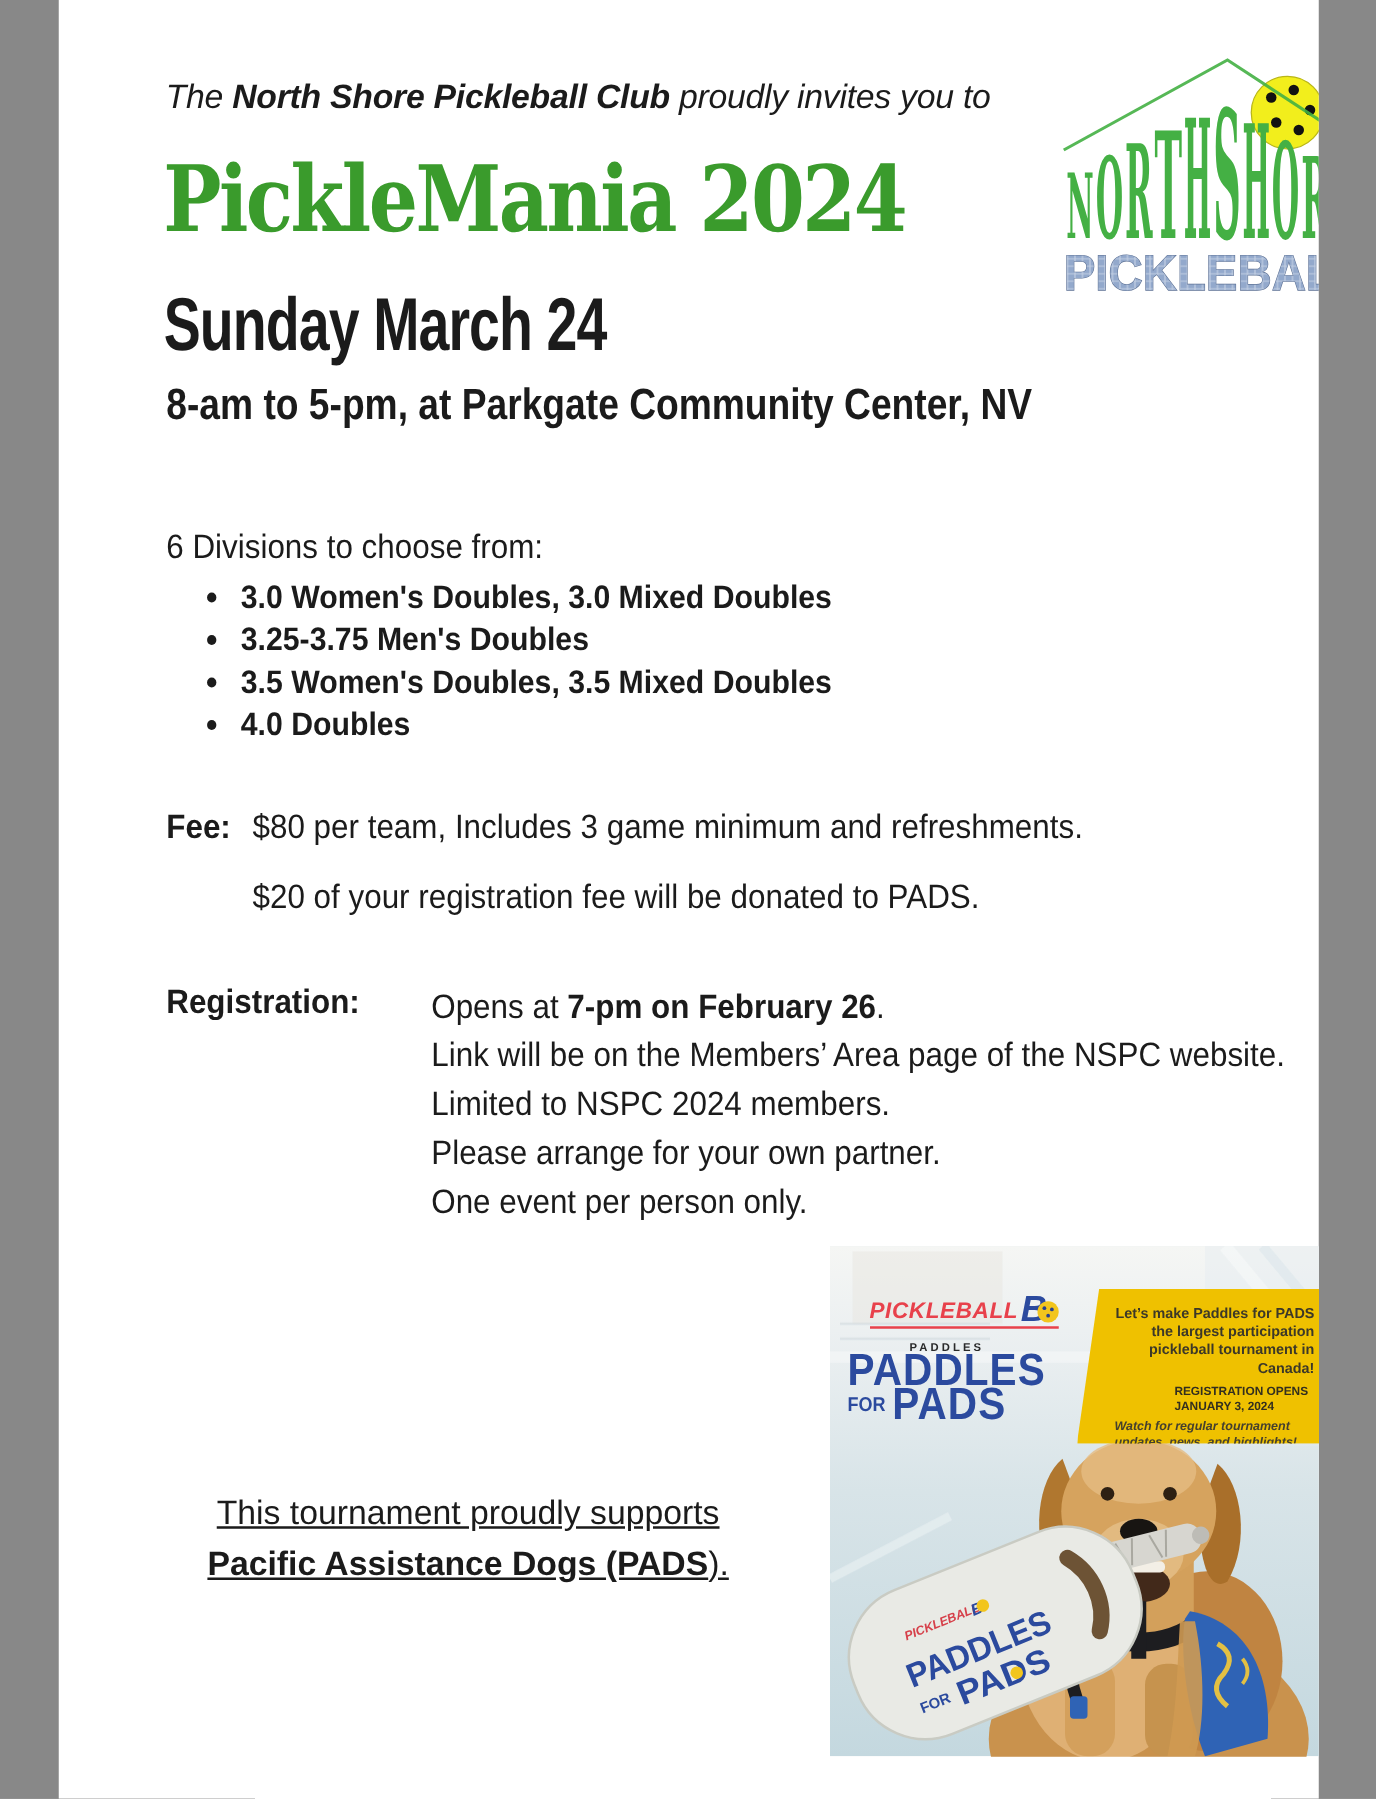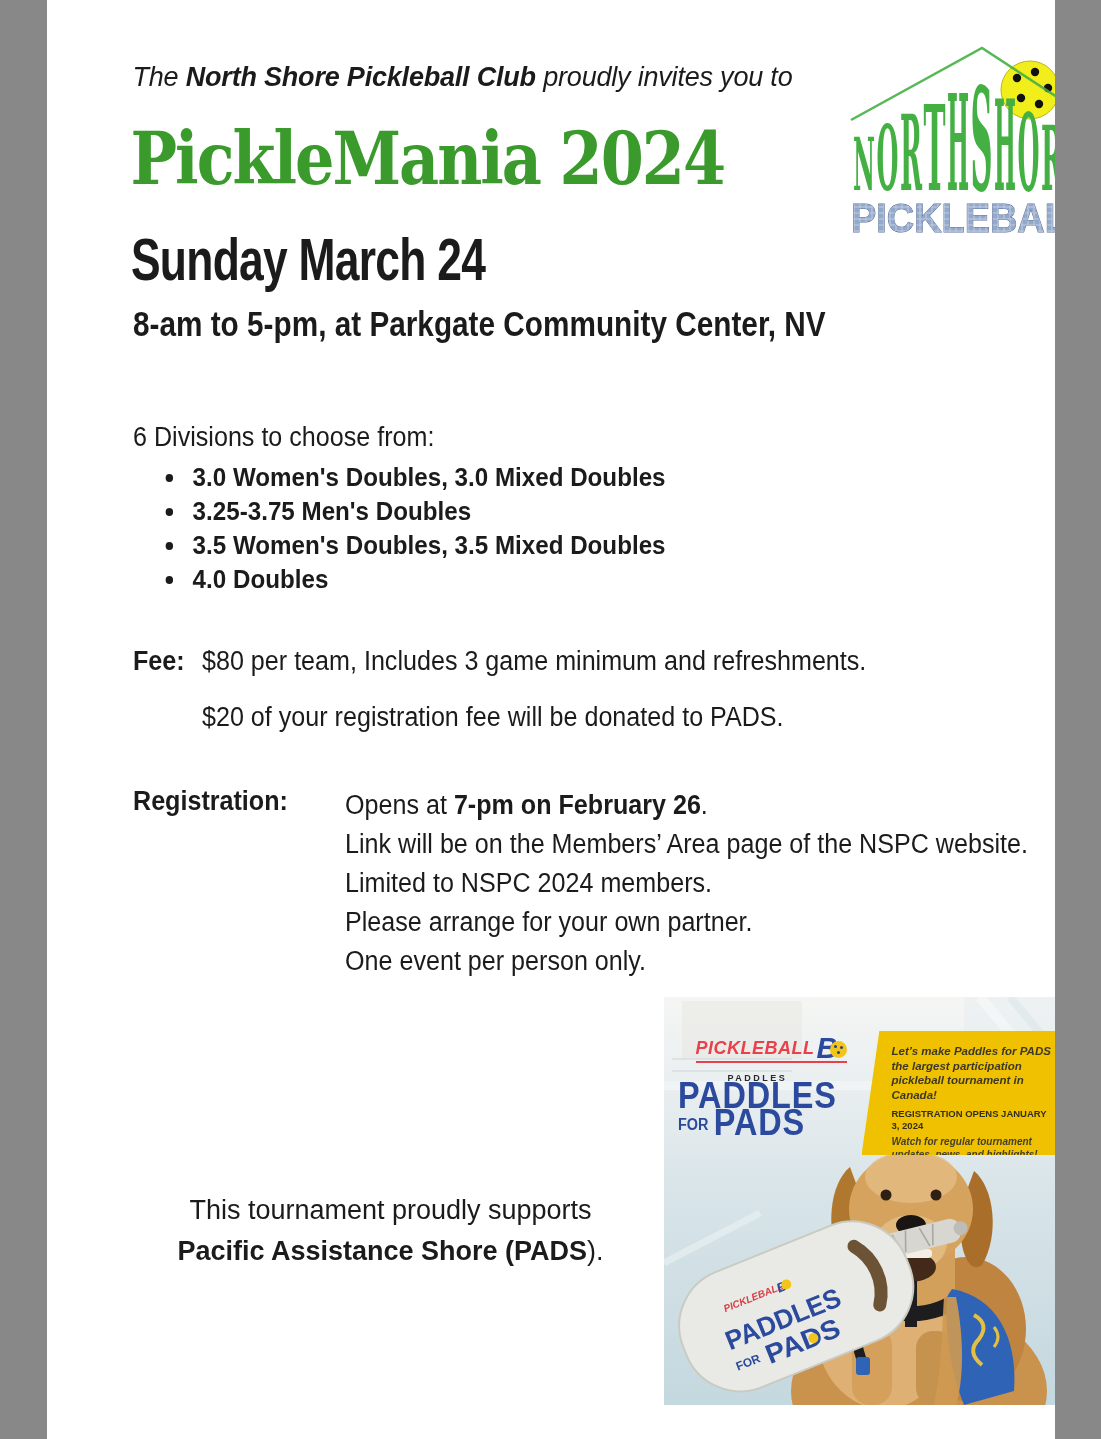--- a/index.html
+++ b/index.html
@@ -51,22 +51,22 @@
     font-size:26px; font-weight:bold; transform:scaleX(0.93); transform-origin:left top;
   }
   .divisions li { line-height:34px; padding-left:6px; white-space:nowrap; }
   .fee-label { position:absolute; left:86px; top:646px; font-weight:bold; }
   .fee-1 { position:absolute; left:155px; top:646px; }
   .fee-2 { position:absolute; left:155px; top:702px; }
   .reg-label { position:absolute; left:86px; top:786px; font-weight:bold; }
   .reg-lines { position:absolute; left:298px; top:786px; line-height:39px; }
   .reg-lines div { white-space:nowrap; }
   .supports {
-    position:absolute; left:104px; top:1190px; width:480px;
-    text-align:center; font-size:27px; line-height:41px;
+    position:absolute; left:88px; top:1190px; width:480px;
+    text-align:center; font-size:27px; line-height:41px;text-decoration:underline;
   }
   .supports .b { font-weight:bold; }
   
   .promo {
     position:absolute; left:617px; top:997px; width:396px; height:408px;
     overflow:hidden; background:#eef1f0;
   }
   .promo svg.photo { position:absolute; left:0; top:0; width:396px; height:408px; }
   .brand-row {
     position:absolute; left:32px; top:40px; display:flex; align-items:flex-end;
@@ -103,22 +103,22 @@
     color:var(--brand-blue,#2b4a9e); transform:scaleX(0.9); transform-origin:left top;
   }
   .pp2 .for { font-size:16px; font-weight:900; margin-right:6px; margin-bottom:5px; }
   .pp2 .pads { font-size:36px; font-weight:900; letter-spacing:1px; line-height:32px; }
   .banner {
     position:absolute; left:198px; top:34px; width:198px; height:124px;
     background:var(--banner-yellow,#efc100);
     clip-path:polygon(9% 0, 100% 0, 100% 100%, 0 100%);
     box-sizing:border-box; padding:13px 8px 0 30px;
   }
-  .banner .b1 { font-size:11.5px; font-weight:bold; font-style:italic; color:#3c3828; line-height:14.5px; }
-  .banner .b2 { font-size:9.5px; font-weight:900; color:#332f1f; margin-top:6px; line-height:12px; }
+  .banner .b1 { font-size:11.5px; font-weight:bold; color:#3c3828; line-height:14.5px;text-align:right; }
+  .banner .b2 { font-size:9.5px; font-weight:900; color:#332f1f; margin-top:6px; line-height:12px;margin-left:48px; }
   .banner .b3 { font-size:10px; font-style:italic; font-weight:bold; color:#45402e; margin-top:4px; line-height:12.5px; }
   .paddle-text { font-family:"Liberation Sans", sans-serif; }
 </style>
 </head>
 <body>
 
 <div class="page">
 
   <div class="intro"><span>The </span><span class="b">North Shore Pickleball Club</span><span> proudly invites you to</span></div>
 
@@ -178,21 +178,21 @@
     <div>
         <div>Link will be on the Members’ Area page of the NSPC website.</div>
         <div>Limited to NSPC 2024 members.</div>
         <div>Please arrange for your own partner.</div>
         <div>One event per person only.</div>
       </div>
   </div>
 
   <div class="supports">
     <div>This tournament proudly supports</div>
-    <div><span class="b">Pacific Assistance Shore (PADS</span><span>).</span></div>
+    <div><span class="b">Pacific Assistance Dogs (PADS</span><span>).</span></div>
   </div>
 
   <div class="promo">
     <svg class="photo" viewBox="0 0 396 408">
       <defs>
         <linearGradient id="court" x1="0" y1="0" x2="0" y2="1">
           <stop offset="0" stop-color="#f5f6f4"></stop>
           <stop offset="0.22" stop-color="#e9eef0"></stop>
           <stop offset="0.48" stop-color="#d8e4e8"></stop>
           <stop offset="1" stop-color="#c4d8df"></stop>

